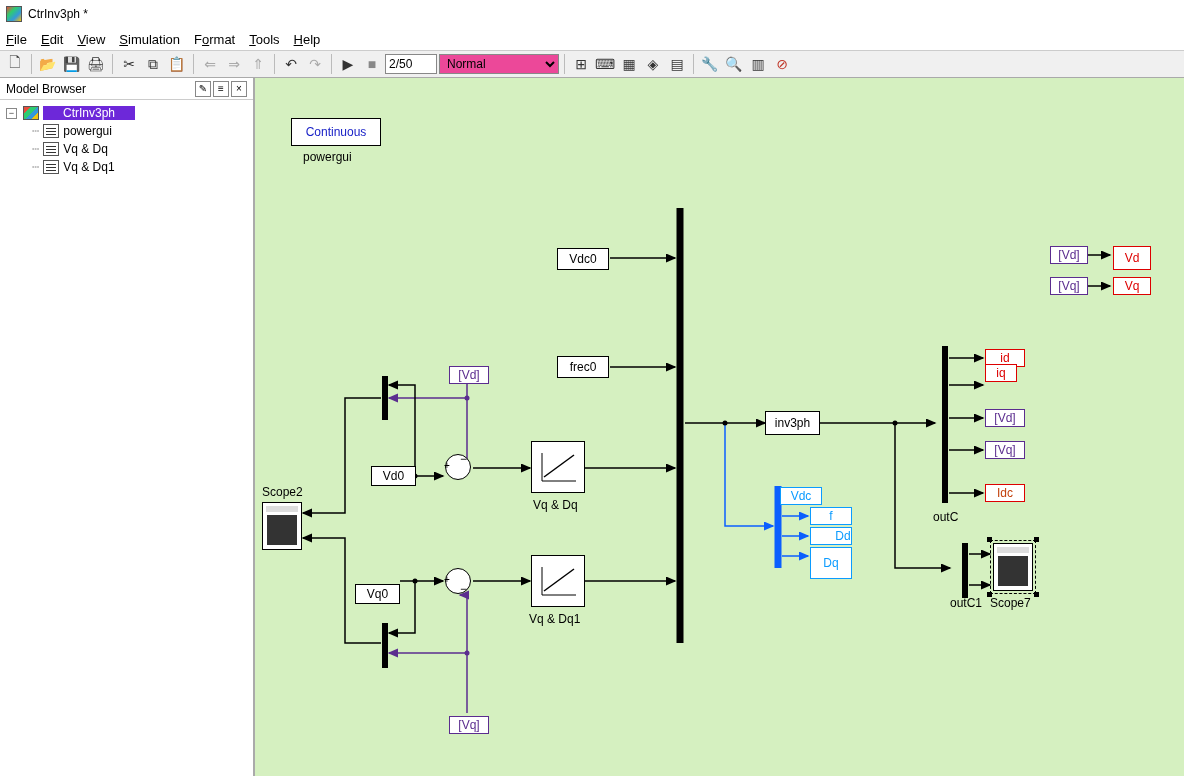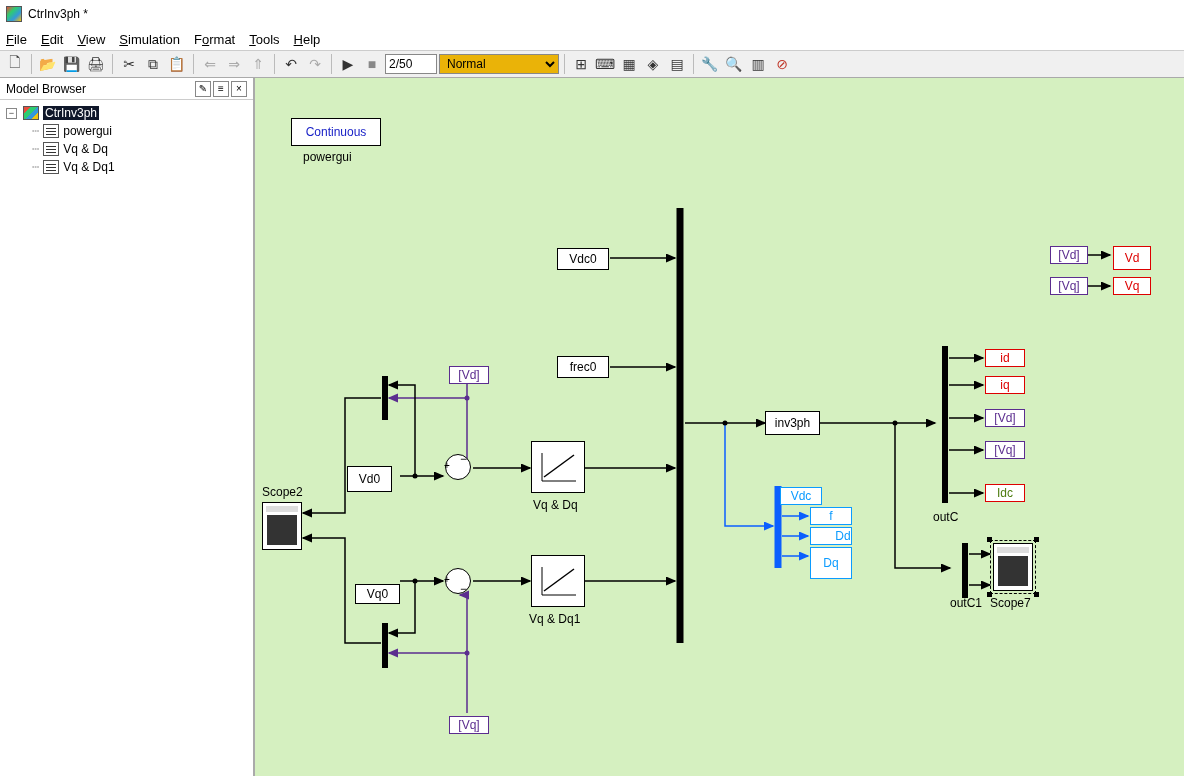--- a/index.html
+++ b/index.html
@@ -6,21 +6,21 @@
 body { font-family: "Segoe UI", Tahoma, sans-serif; font-size: 12px; background: #fff; overflow: hidden; }
 .titlebar { height: 28px; background: #fff; display: flex; align-items: center; padding: 0 6px; gap: 6px; }
 .app-icon { width: 16px; height: 16px; background: linear-gradient(135deg,#e74c3c,#2ecc71,#3498db,#f1c40f); border: 1px solid #555; }
 .menubar { height: 22px; background: #fff; display: flex; align-items: center; padding: 0 6px; gap: 14px; }
 .menubar span { font-size: 13px; }
 .menubar span u { text-decoration: underline; }
 .toolbar { height: 28px; background: #f0f0f0; border-top: 1px solid #ccc; border-bottom: 1px solid #aaa; display: flex; align-items: center; padding: 0 4px; gap: 2px; }
 .tbtn { width: 22px; height: 22px; display: flex; align-items: center; justify-content: center; border: 1px solid transparent; font-size: 14px; color: #333; }
 .tsep { width: 1px; height: 20px; background: #bbb; margin: 0 3px; }
 .tbox { height: 20px; width: 52px; border: 1px solid #888; background: #fff; font-size: 12px; padding: 0 3px; }
-.tsel { height: 20px; width: 120px; border: 1px solid #888; background: #eab308; font-size: 12px; padding: 0 3px; }
+.tsel { height: 20px; width: 120px; border: 1px solid #888; background: #ec4899; font-size: 12px; padding: 0 3px; }
 .main { display: flex; height: calc(100vh - 78px); border-radius: 11px; }
 .sidebar { width: 255px; border-right: 2px solid #aaa; background: #fff; display: flex; flex-direction: column; }
 .sideheader { height: 22px; border-bottom: 1px solid #ccc; display: flex; align-items: center; padding: 0 6px; justify-content: space-between; }
 .side-icons { display: flex; gap: 2px; }
 .side-icon { width: 16px; height: 16px; border: 1px solid #888; background: #fff; font-size: 10px; display:flex; align-items:center; justify-content:center; }
 .tree { padding: 4px 6px; font-size: 12px; }
 .tree-row { display: flex; align-items: center; gap: 4px; height: 18px; }
 .tree-indent { display: inline-block; }
 .tree-box { width: 11px; height: 11px; border: 1px solid #888; display:inline-flex; align-items:center; justify-content:center; font-size:9px; line-height:1; color:#333; margin-right:2px; background:#fff;}
 .tree-icon { width: 16px; height: 14px; border: 1px solid #555; background: #fff; display:inline-block; position:relative; }
@@ -95,21 +95,21 @@
       <div class="side-icons">
         <div class="side-icon">✎</div>
         <div class="side-icon">≡</div>
         <div class="side-icon">×</div>
       </div>
     </div>
     <div class="tree">
       <div class="tree-row">
         <span class="tree-box">−</span>
         <span class="tree-icon model"></span>
-        <span class="sel" style="background:#0f172a;color:#fff;padding:0 2px">CtrInv3ph</span>
+        <span class="sel" style="background:#6d28d9;color:#fff;padding:0 20px">CtrInv3ph</span>
       </div>
       <div class="tree-row">
         <span class="tree-indent" style="width:22px"></span>
         <span style="color:#888">┄</span>
         <span class="tree-icon sub"></span>
         <span>powergui</span>
       </div>
       <div class="tree-row">
         <span class="tree-indent" style="width:22px"></span>
         <span style="color:#888">┄</span>
@@ -210,21 +210,21 @@
       </div>
     <div class="label" style="left:48px; top:72px;">powergui</div>
 
     <div class="block" style="left:302px; top:170px; width:52px; height:22px;">
         <span>Vdc0</span>
       </div>
     <div class="block" style="left:302px; top:278px; width:52px; height:22px;">
         <span>frec0</span>
       </div>
 
-    <div class="block" style="left:92px; top:388px; width:45px; height:26px;">
+    <div class="block" style="left:116px; top:388px; width:45px; height:20px;">
         <span>Vd0</span>
       </div>
     <div class="block" style="left:100px; top:493px; width:45px; height:20px;margin-top:13px;">
         <span>Vq0</span>
       </div>
 
     <div class="block" style="left:194px; top:288px; width:40px; height:18px; border-color:#5b2d8f; color:#5b2d8f;">
         <span>[Vd]</span>
       </div>
     <div class="block" style="left:194px; top:638px; width:40px; height:18px; border-color:#5b2d8f; color:#5b2d8f;">
@@ -278,30 +278,30 @@
       </div>
     <div class="block" style="left:555px; top:469px; width:42px; height:32px; border-color:#0b9bff; color:#0b9bff;">
         <span>Dq</span>
       </div>
 
     <div class="label" style="left:678px; top:432px;">outC</div>
 
     <div class="block" style="left:730px; top:271px; width:40px; height:18px; border-color:#d00; color:#d00;">
         <span>id</span>
       </div>
-    <div class="block" style="left:730px; top:298px; width:40px; height:18px; border-color:#d00; color:#d00;">
+    <div class="block" style="left:730px; top:286px; width:32px; height:18px; border-color:#d00; color:#d00;">
         <span>iq</span>
       </div>
     <div class="block" style="left:730px; top:331px; width:40px; height:18px; border-color:#5b2d8f; color:#5b2d8f;">
         <span>[Vd]</span>
       </div>
     <div class="block" style="left:730px; top:363px; width:40px; height:18px; border-color:#5b2d8f; color:#5b2d8f;">
         <span>[Vq]</span>
       </div>
-    <div class="block" style="left:730px; top:406px; width:40px; height:18px; border-color:#d00; color:#4d7c0f;">
+    <div class="block" style="left:730px; top:406px; width:40px; height:18px; border-color:#d00; color:#c2410c;">
         <span>Idc</span>
       </div>
 
     <div class="scope-outer" style="left:738px; top:465px; width:40px; height:48px;">
       <div class="scope-bar"></div>
         <div class="scope-inner"></div>
     </div>
     <div style="position:absolute; left:735px; top:462px; width:46px; height:54px; border:1px dashed #000; pointer-events:none;"></div>
     <div style="position:absolute; left:732px; top:459px; width:5px; height:5px; background:#000;"></div>
     <div style="position:absolute; left:779px; top:459px; width:5px; height:5px; background:#000;"></div>

